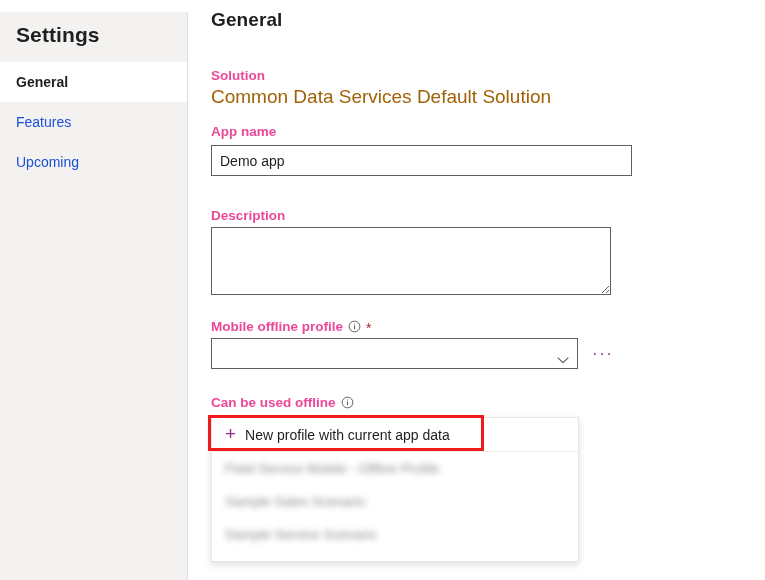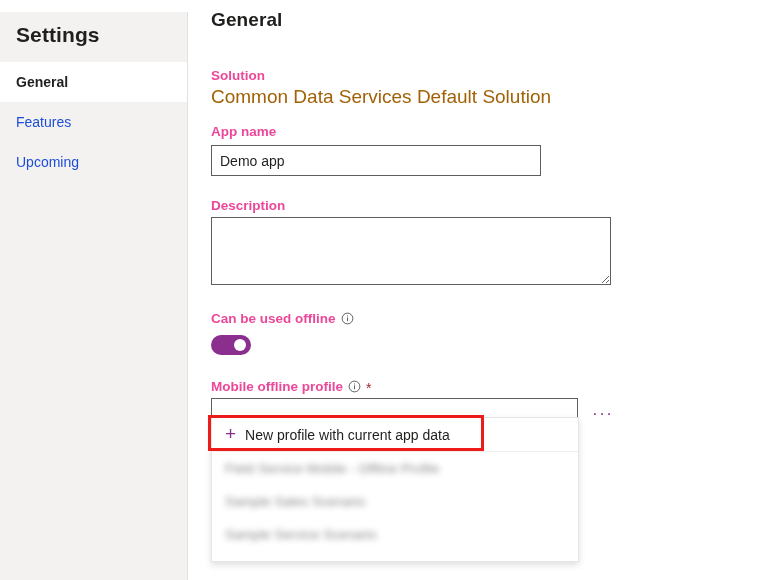--- a/index.html
+++ b/index.html
@@ -81,35 +81,35 @@
     font-size: 19px;
     font-weight: 400;
     color: #a16207;
   }
 
   #solution-block { margin-top: 37px; }
   #solution-value { margin-top: 3px; }
 
   #appname-block { margin-top: 16px; }
   .text-input {
-    width: 330px;
+    width: 421px;
     height: 31px;
     box-sizing: border-box;
     border: 1px solid #605e5c;
     background: #ffffff;
     font-family: "Liberation Sans", sans-serif;
     font-size: 14px;
     color: #201f1e;
     padding: 0 8px;
     margin-top: 4px;
     outline: none;
     border-radius: 0;
   }
 
-  #description-block { margin-top: 22px; }
+  #description-block { margin-top: 32px; }
   .textarea-input {
     width: 400px;
     height: 68px;
     box-sizing: border-box;
     border: 1px solid #605e5c;
     background: #ffffff;
     font-family: "Liberation Sans", sans-serif;
     font-size: 14px;
     color: #201f1e;
     padding: 5px 8px;
@@ -282,64 +282,64 @@
   </div>
 
   <div id="appname-block">
     <div class="field-label">App name</div>
     <input class="text-input" type="text" id="app-name-input" value="Demo app" style="">
   </div>
 
   <div id="description-block">
     <div class="field-label">Description</div>
     <textarea class="textarea-input" id="description-input" style=""></textarea>
+  </div>
+
+  <div id="profile-block">
+    <div class="label-row">
+      <span class="field-label" style="margin-bottom:0">Mobile offline profile</span>
+      <span class="info-icon">
+        <svg width="13" height="13" viewBox="0 0 16 16">
+          <circle cx="8" cy="8" r="6.6" fill="none" stroke="#3b3a39" stroke-width="1"></circle>
+          <rect x="7.5" y="6.7" width="1" height="4.6" fill="#3b3a39"></rect>
+          <rect x="7.5" y="4.3" width="1" height="1.2" fill="#3b3a39"></rect>
+        </svg>
+      </span>
+      <span class="req-star">*</span>
+    </div>
+
+    <div id="combo-row">
+      <div id="combobox">
+        <span id="combo-value"></span>
+        <span class="chev">
+          <svg width="12" height="7" viewBox="0 0 12 7">
+            <path d="M0.7 0.7 L6 5.7 L11.3 0.7" fill="none" stroke="#605e5c" stroke-width="1.1"></path>
+          </svg>
+        </span>
+      </div>
+      <div id="ellipsis-button">···</div>
+    </div>
   </div>
 
   <div id="offline-block">
     <div class="label-row">
       <span class="field-label" style="margin-bottom:0">Can be used offline</span>
       <span class="info-icon">
         <svg width="13" height="13" viewBox="0 0 16 16">
           <circle cx="8" cy="8" r="6.6" fill="none" stroke="#3b3a39" stroke-width="1"></circle>
           <rect x="7.5" y="6.7" width="1" height="4.6" fill="#3b3a39"></rect>
           <rect x="7.5" y="4.3" width="1" height="1.2" fill="#3b3a39"></rect>
         </svg>
       </span>
     </div>
     <div class="toggle">
       <span class="knob"></span>
     </div>
   </div>
 
-  <div id="profile-block">
-    <div class="label-row">
-      <span class="field-label" style="margin-bottom:0">Mobile offline profile</span>
-      <span class="info-icon">
-        <svg width="13" height="13" viewBox="0 0 16 16">
-          <circle cx="8" cy="8" r="6.6" fill="none" stroke="#3b3a39" stroke-width="1"></circle>
-          <rect x="7.5" y="6.7" width="1" height="4.6" fill="#3b3a39"></rect>
-          <rect x="7.5" y="4.3" width="1" height="1.2" fill="#3b3a39"></rect>
-        </svg>
-      </span>
-      <span class="req-star">*</span>
-    </div>
-
-    <div id="combo-row">
-      <div id="combobox">
-        <span id="combo-value"></span>
-        <span class="chev">
-          <svg width="12" height="7" viewBox="0 0 12 7">
-            <path d="M0.7 0.7 L6 5.7 L11.3 0.7" fill="none" stroke="#605e5c" stroke-width="1.1"></path>
-          </svg>
-        </span>
-      </div>
-      <div id="ellipsis-button">···</div>
-    </div>
-  </div>
-
 </div>
 
 <div id="dropdown-panel">
   <div id="new-profile-option">
     <span class="plus-icon">+</span>
     <span>New profile with current app data</span>
   </div>
   <div class="profile-option">Field Service Mobile - Offline Profile</div>
   <div class="profile-option">Sample Sales Scenario</div>
   <div class="profile-option">Sample Service Scenario</div>

